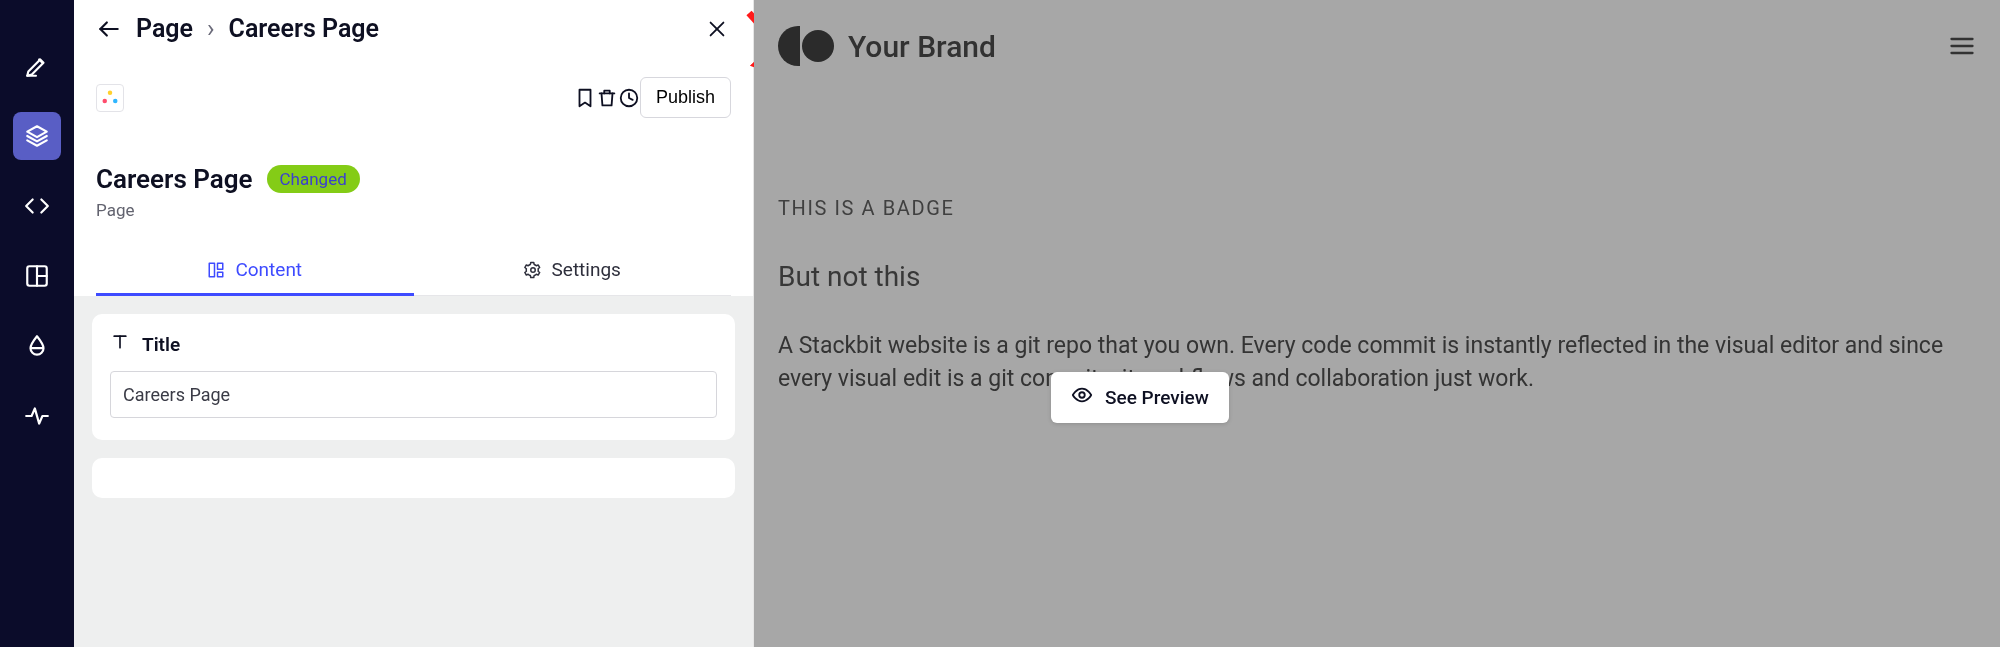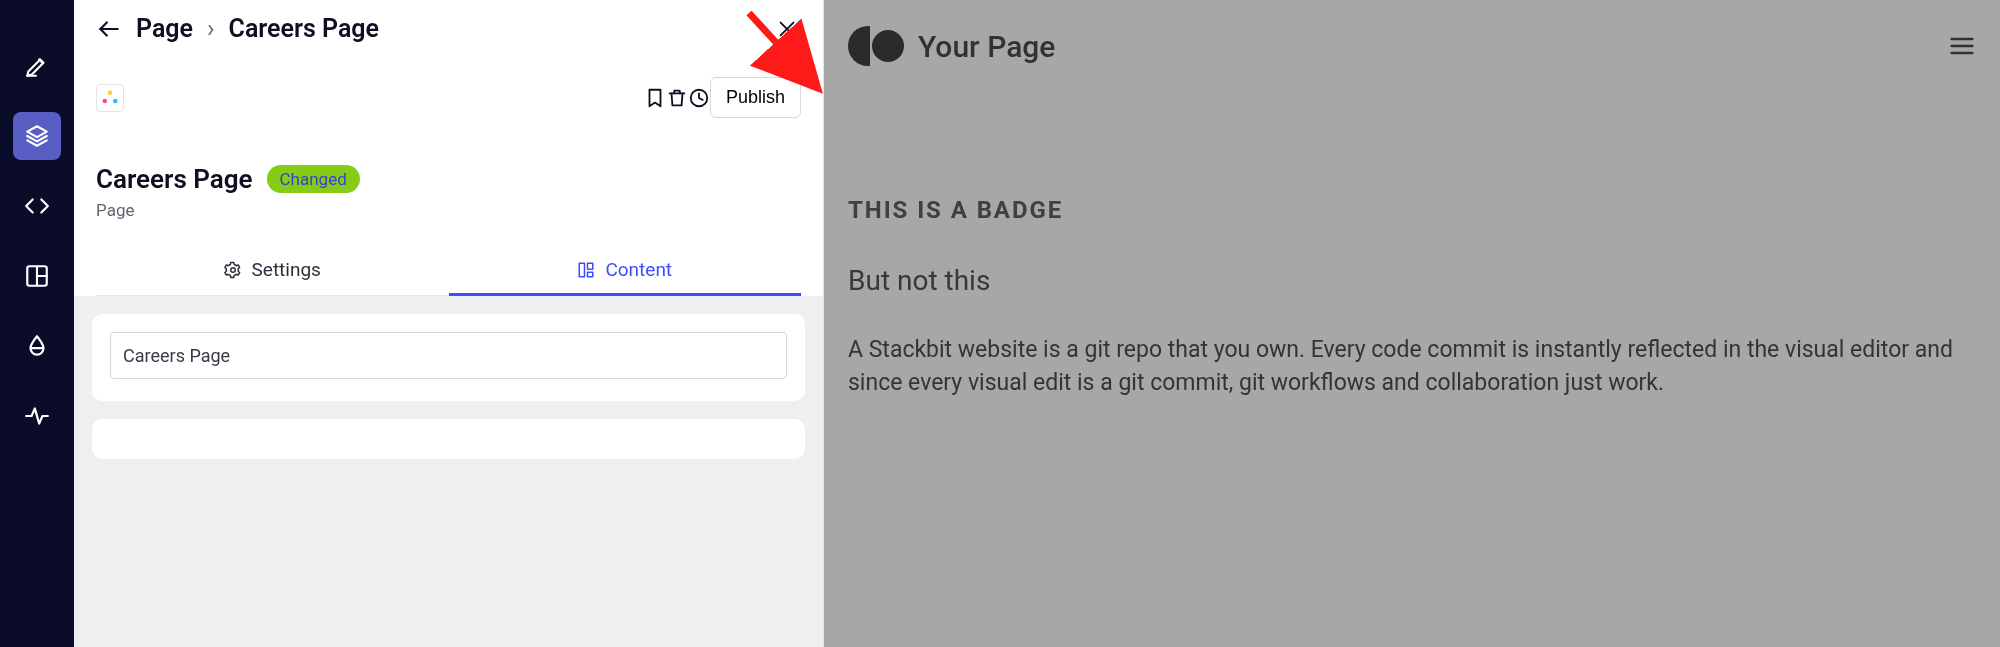--- a/index.html
+++ b/index.html
@@ -35,21 +35,21 @@
     color: #fff;
     cursor: pointer;
   }
   .rail-btn.active {
     background: #595ec5;
   }
   .rail-btn svg { stroke: currentColor; }
 
   
   .panel {
-    width: 750px;
+    width: 680px;
     background: #fff;
     border-right: 1px solid #e6e6e6;
     display: flex;
     flex-direction: column;
     flex-shrink: 0;
     position: relative;
   }
   .panel-header {
     padding: 14px 22px 0 22px;
   }
@@ -206,24 +206,24 @@
   .logo-mark{ display:flex; align-items:center; gap:2px; }
   .logo-half{
     width:22px; height:40px; background:#1e1e1e; border-radius:22px 0 0 22px;
   }
   .logo-circle{
     width:32px; height:32px; background:#1e1e1e; border-radius:50%;
   }
 
   .preview-badge{
     margin-top: 130px;
-    font-size:24px;
+    font-size:20px;
     letter-spacing: .08em;
     color:#444;
-    font-weight:700;
+    font-weight:400;
   }
   .preview-title{
     font-size:62px;
     font-weight:600;
     margin-top:18px;
     color:#1d1d1d;
   }
   .preview-sub{
     font-size:28px;
     margin-top:40px;
@@ -366,40 +366,51 @@
 
     <div class="title-block">
       <div class="title-line">
         <h1>Careers Page</h1>
         <span class="badge">Changed</span>
       </div>
       <div class="subtitle">Page</div>
     </div>
 
     <div class="tabs-row">
-      <div class="tab">
-        <svg width="18" height="18" viewBox="0 0 24 24" fill="none" stroke="#2e2f3c" stroke-width="2" stroke-linecap="round" stroke-linejoin="round">
-            <circle cx="12" cy="12" r="3"></circle>
-            <path d="M19 12a7 7 0 0 0-.2-1.7l2.1-1.6-2-3.4-2.5 1a7 7 0 0 0-2.9-1.7L13 2h-4l-.5 2.6a7 7 0 0 0-2.9 1.7l-2.5-1-2 3.4 2.1 1.6A7 7 0 0 0 3 12c0 .6.1 1.1.2 1.7L1.1 15.3l2 3.4 2.5-1a7 7 0 0 0 2.9 1.7L9 22h4l.5-2.6a7 7 0 0 0 2.9-1.7l2.5 1 2-3.4-2.1-1.6c.1-.6.2-1.1.2-1.7z"></path>
-          </svg>
-        <span>Settings</span>
-      </div>
       <div class="tab active">
         <svg width="18" height="18" viewBox="0 0 24 24" fill="none" stroke="#3e4bff" stroke-width="2" stroke-linecap="round" stroke-linejoin="round">
             <rect x="3" y="3" width="7" height="18"></rect>
             <rect x="14" y="3" width="7" height="8"></rect>
             <rect x="14" y="15" width="7" height="6"></rect>
           </svg>
         <span>Content</span>
       </div>
+      <div class="tab">
+        <svg width="18" height="18" viewBox="0 0 24 24" fill="none" stroke="#2e2f3c" stroke-width="2" stroke-linecap="round" stroke-linejoin="round">
+            <circle cx="12" cy="12" r="3"></circle>
+            <path d="M19 12a7 7 0 0 0-.2-1.7l2.1-1.6-2-3.4-2.5 1a7 7 0 0 0-2.9-1.7L13 2h-4l-.5 2.6a7 7 0 0 0-2.9 1.7l-2.5-1-2 3.4 2.1 1.6A7 7 0 0 0 3 12c0 .6.1 1.1.2 1.7L1.1 15.3l2 3.4 2.5-1a7 7 0 0 0 2.9 1.7L9 22h4l.5-2.6a7 7 0 0 0 2.9-1.7l2.5 1 2-3.4-2.1-1.6c.1-.6.2-1.1.2-1.7z"></path>
+          </svg>
+        <span>Settings</span>
+      </div>
     </div>
   </div>
 
   <div class="form-body">
     <div class="field-card">
+      <div class="field-label-row">
+        <div class="field-label">
+          <span>
+            <svg width="20" height="20" viewBox="0 0 24 24" fill="none" stroke="#0e1022" stroke-width="2" stroke-linecap="round">
+                <line x1="5" y1="5" x2="19" y2="5"></line>
+                <line x1="12" y1="5" x2="12" y2="19"></line>
+              </svg>
+          </span>
+          <span>Title</span>
+        </div>
+      </div>
       <input class="text-input" type="text" value="Careers Page" style="">
     </div>
 
     <div class="field-card">
     </div>
   </div>
 
   <svg class="arrow-annot" width="80" height="90" viewBox="0 0 80 90">
     <defs>
       <marker id="ah" markerWidth="10" markerHeight="10" refX="6" refY="5" orient="auto">
@@ -411,31 +422,40 @@
 </div>
 
 <div class="preview">
   <div class="preview-content">
     <div class="brand-row">
       <div class="brand-left">
         <span class="logo-mark">
           <span class="logo-half"></span>
             <span class="logo-circle"></span>
         </span>
-        <span class="brand-name">Your Page</span>
+        <span class="brand-name">Your Brand</span>
       </div>
       <span class="icon-btn">
         <svg width="28" height="28" viewBox="0 0 24 24" fill="none" stroke="#2a2a2a" stroke-width="2" stroke-linecap="round">
             <line x1="3" y1="6" x2="21" y2="6"></line>
             <line x1="3" y1="12" x2="21" y2="12"></line>
             <line x1="3" y1="18" x2="21" y2="18"></line>
           </svg>
       </span>
     </div>
 
     <div class="preview-badge">THIS IS A BADGE</div>
     <div class="preview-sub">But not this</div>
     <div class="preview-para">A Stackbit website is a git repo that you own. Every code commit is instantly reflected in the visual editor and since every visual edit is a git commit, git workflows and collaboration just work.</div>
   </div>
 
   <div class="preview-overlay"></div>
 
+  <div class="see-preview">
+    <span>
+      <svg width="22" height="22" viewBox="0 0 24 24" fill="none" stroke="#0e1022" stroke-width="2" stroke-linecap="round" stroke-linejoin="round">
+          <path d="M2 12s3.5-7 10-7 10 7 10 7-3.5 7-10 7S2 12 2 12z"></path>
+          <circle cx="12" cy="12" r="3"></circle>
+        </svg>
+    </span>
+    <span>See Preview</span>
+  </div>
 </div>
 
 </body></html>

